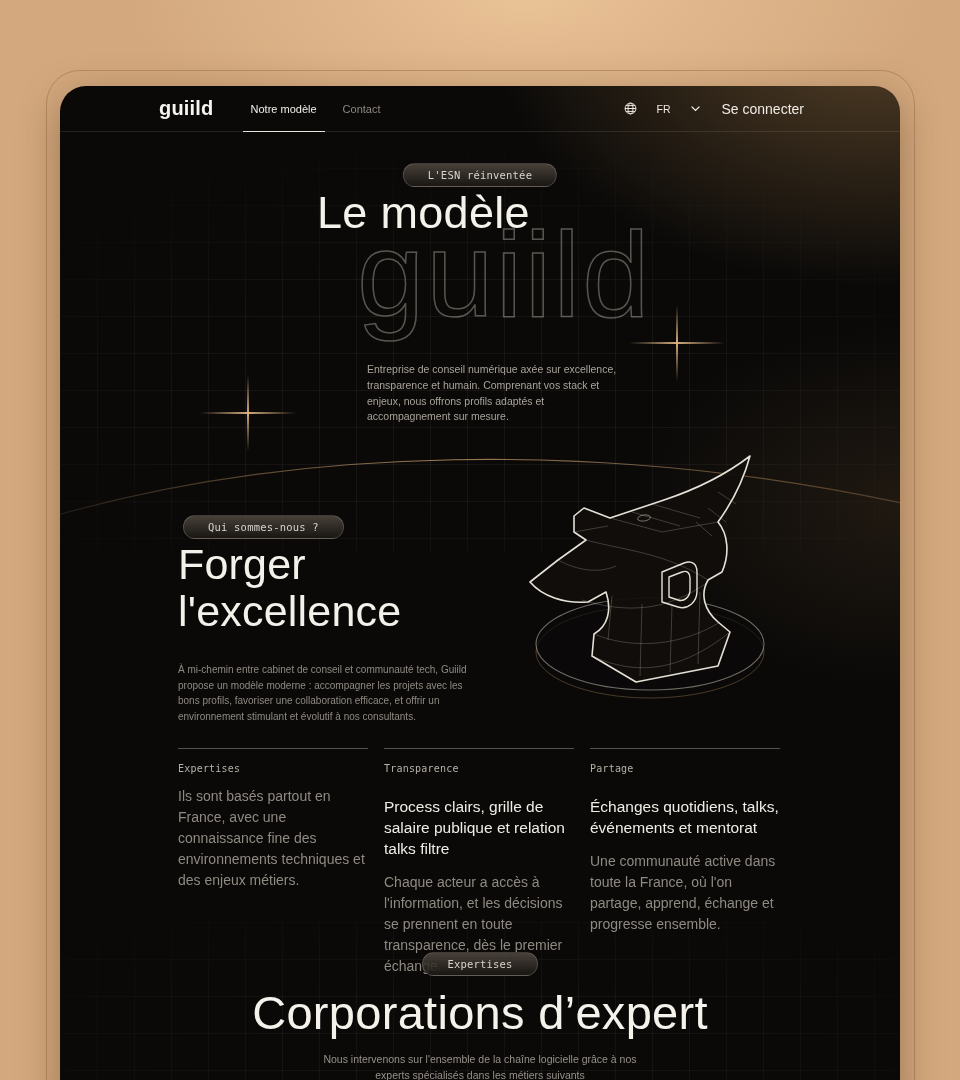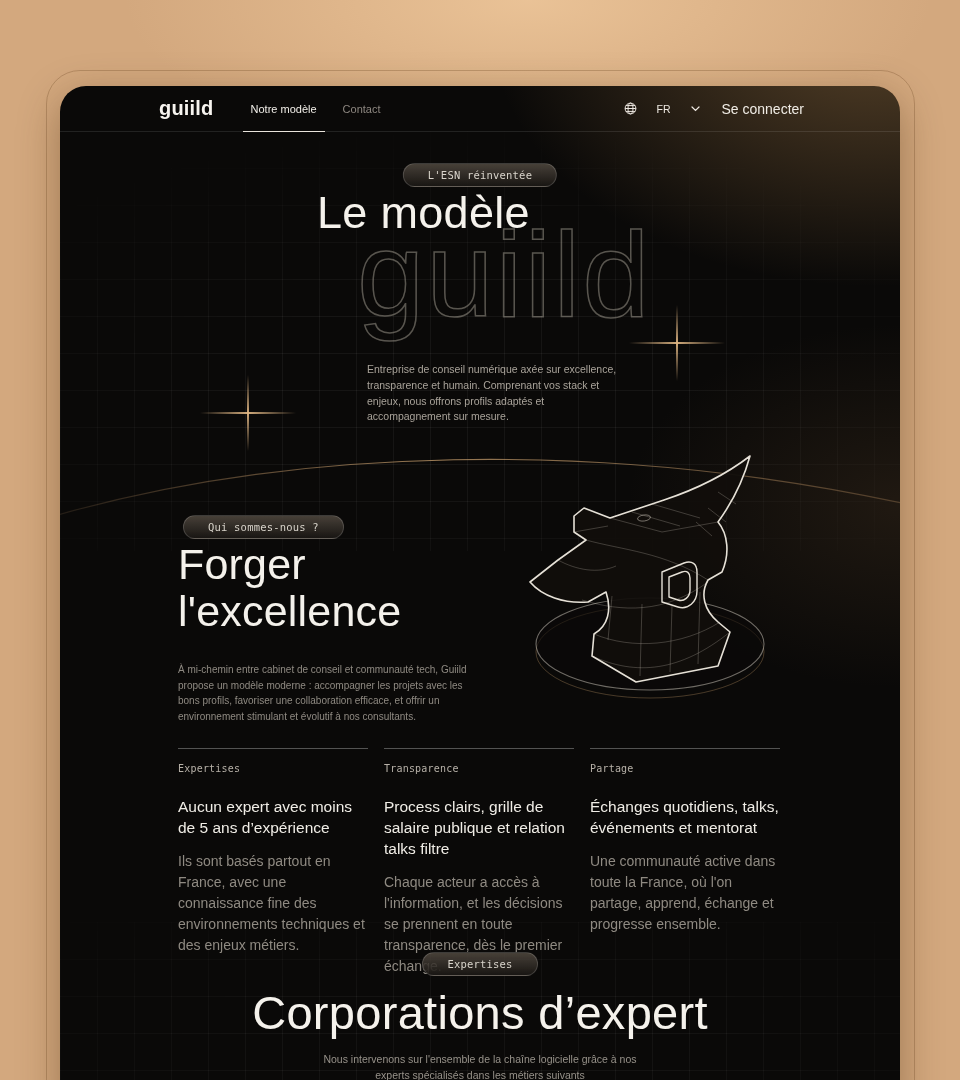--- a/index.html
+++ b/index.html
@@ -228,21 +228,20 @@
   <span class="badge about-badge">Qui sommes-nous ?</span>
   <h2 class="about-title">
       <span style="display:block">Forger</span>
       <span style="display:block">l'excellence</span>
     </h2>
   <p class="about-desc">À mi-chemin entre cabinet de conseil et communauté tech, Guiild propose un modèle moderne : accompagner les projets avec les bons profils, favoriser une collaboration efficace, et offrir un environnement stimulant et évolutif à nos consultants.</p>
 
   <div class="columns">
     <div class="col">
       <div class="col-label">Expertises</div>
-      <h3 class="col-title">Aucun expert avec moins de 5 ans d’expérience</h3>
       <p class="col-body">Ils sont basés partout en France, avec une connaissance fine des environnements techniques et des enjeux métiers.</p>
     </div>
     <div class="col">
       <div class="col-label">Transparence</div>
       <h3 class="col-title">Process clairs, grille de salaire publique et relation talks filtre</h3>
       <p class="col-body">Chaque acteur a accès à l'information, et les décisions se prennent en toute transparence, dès le premier échange.</p>
     </div>
     <div class="col">
       <div class="col-label">Partage</div>
       <h3 class="col-title">Échanges quotidiens, talks, événements et mentorat</h3>

